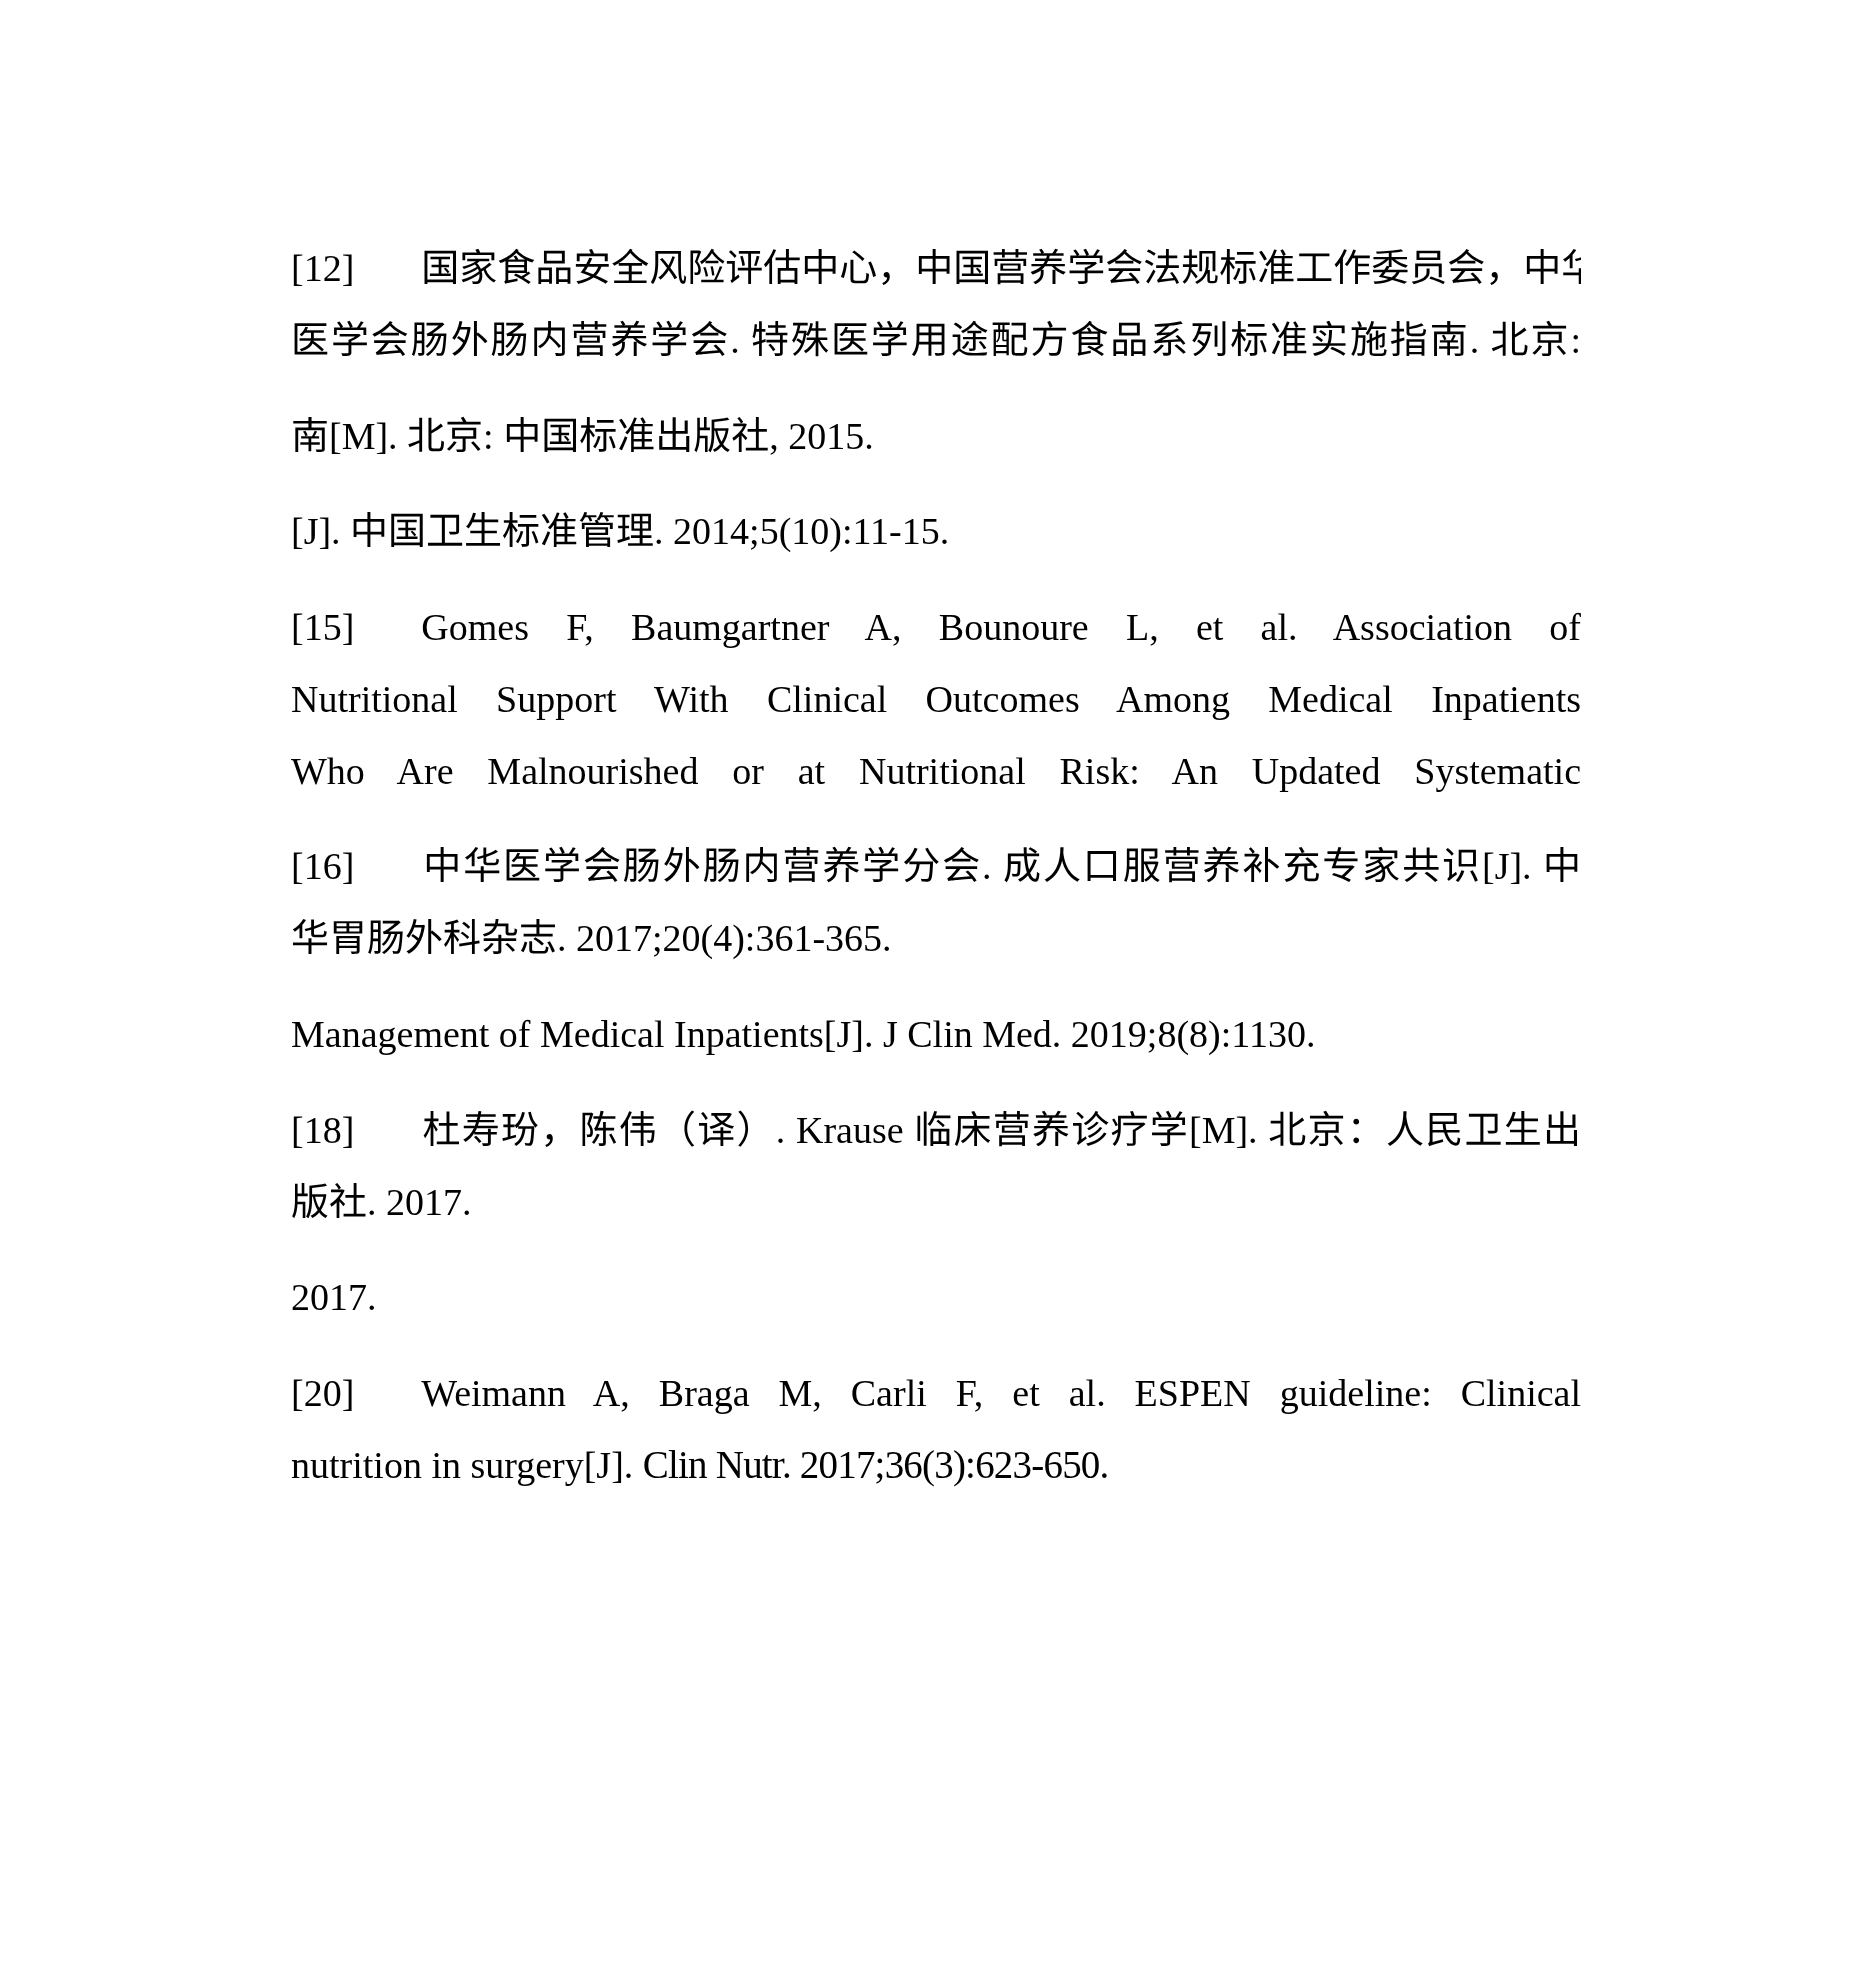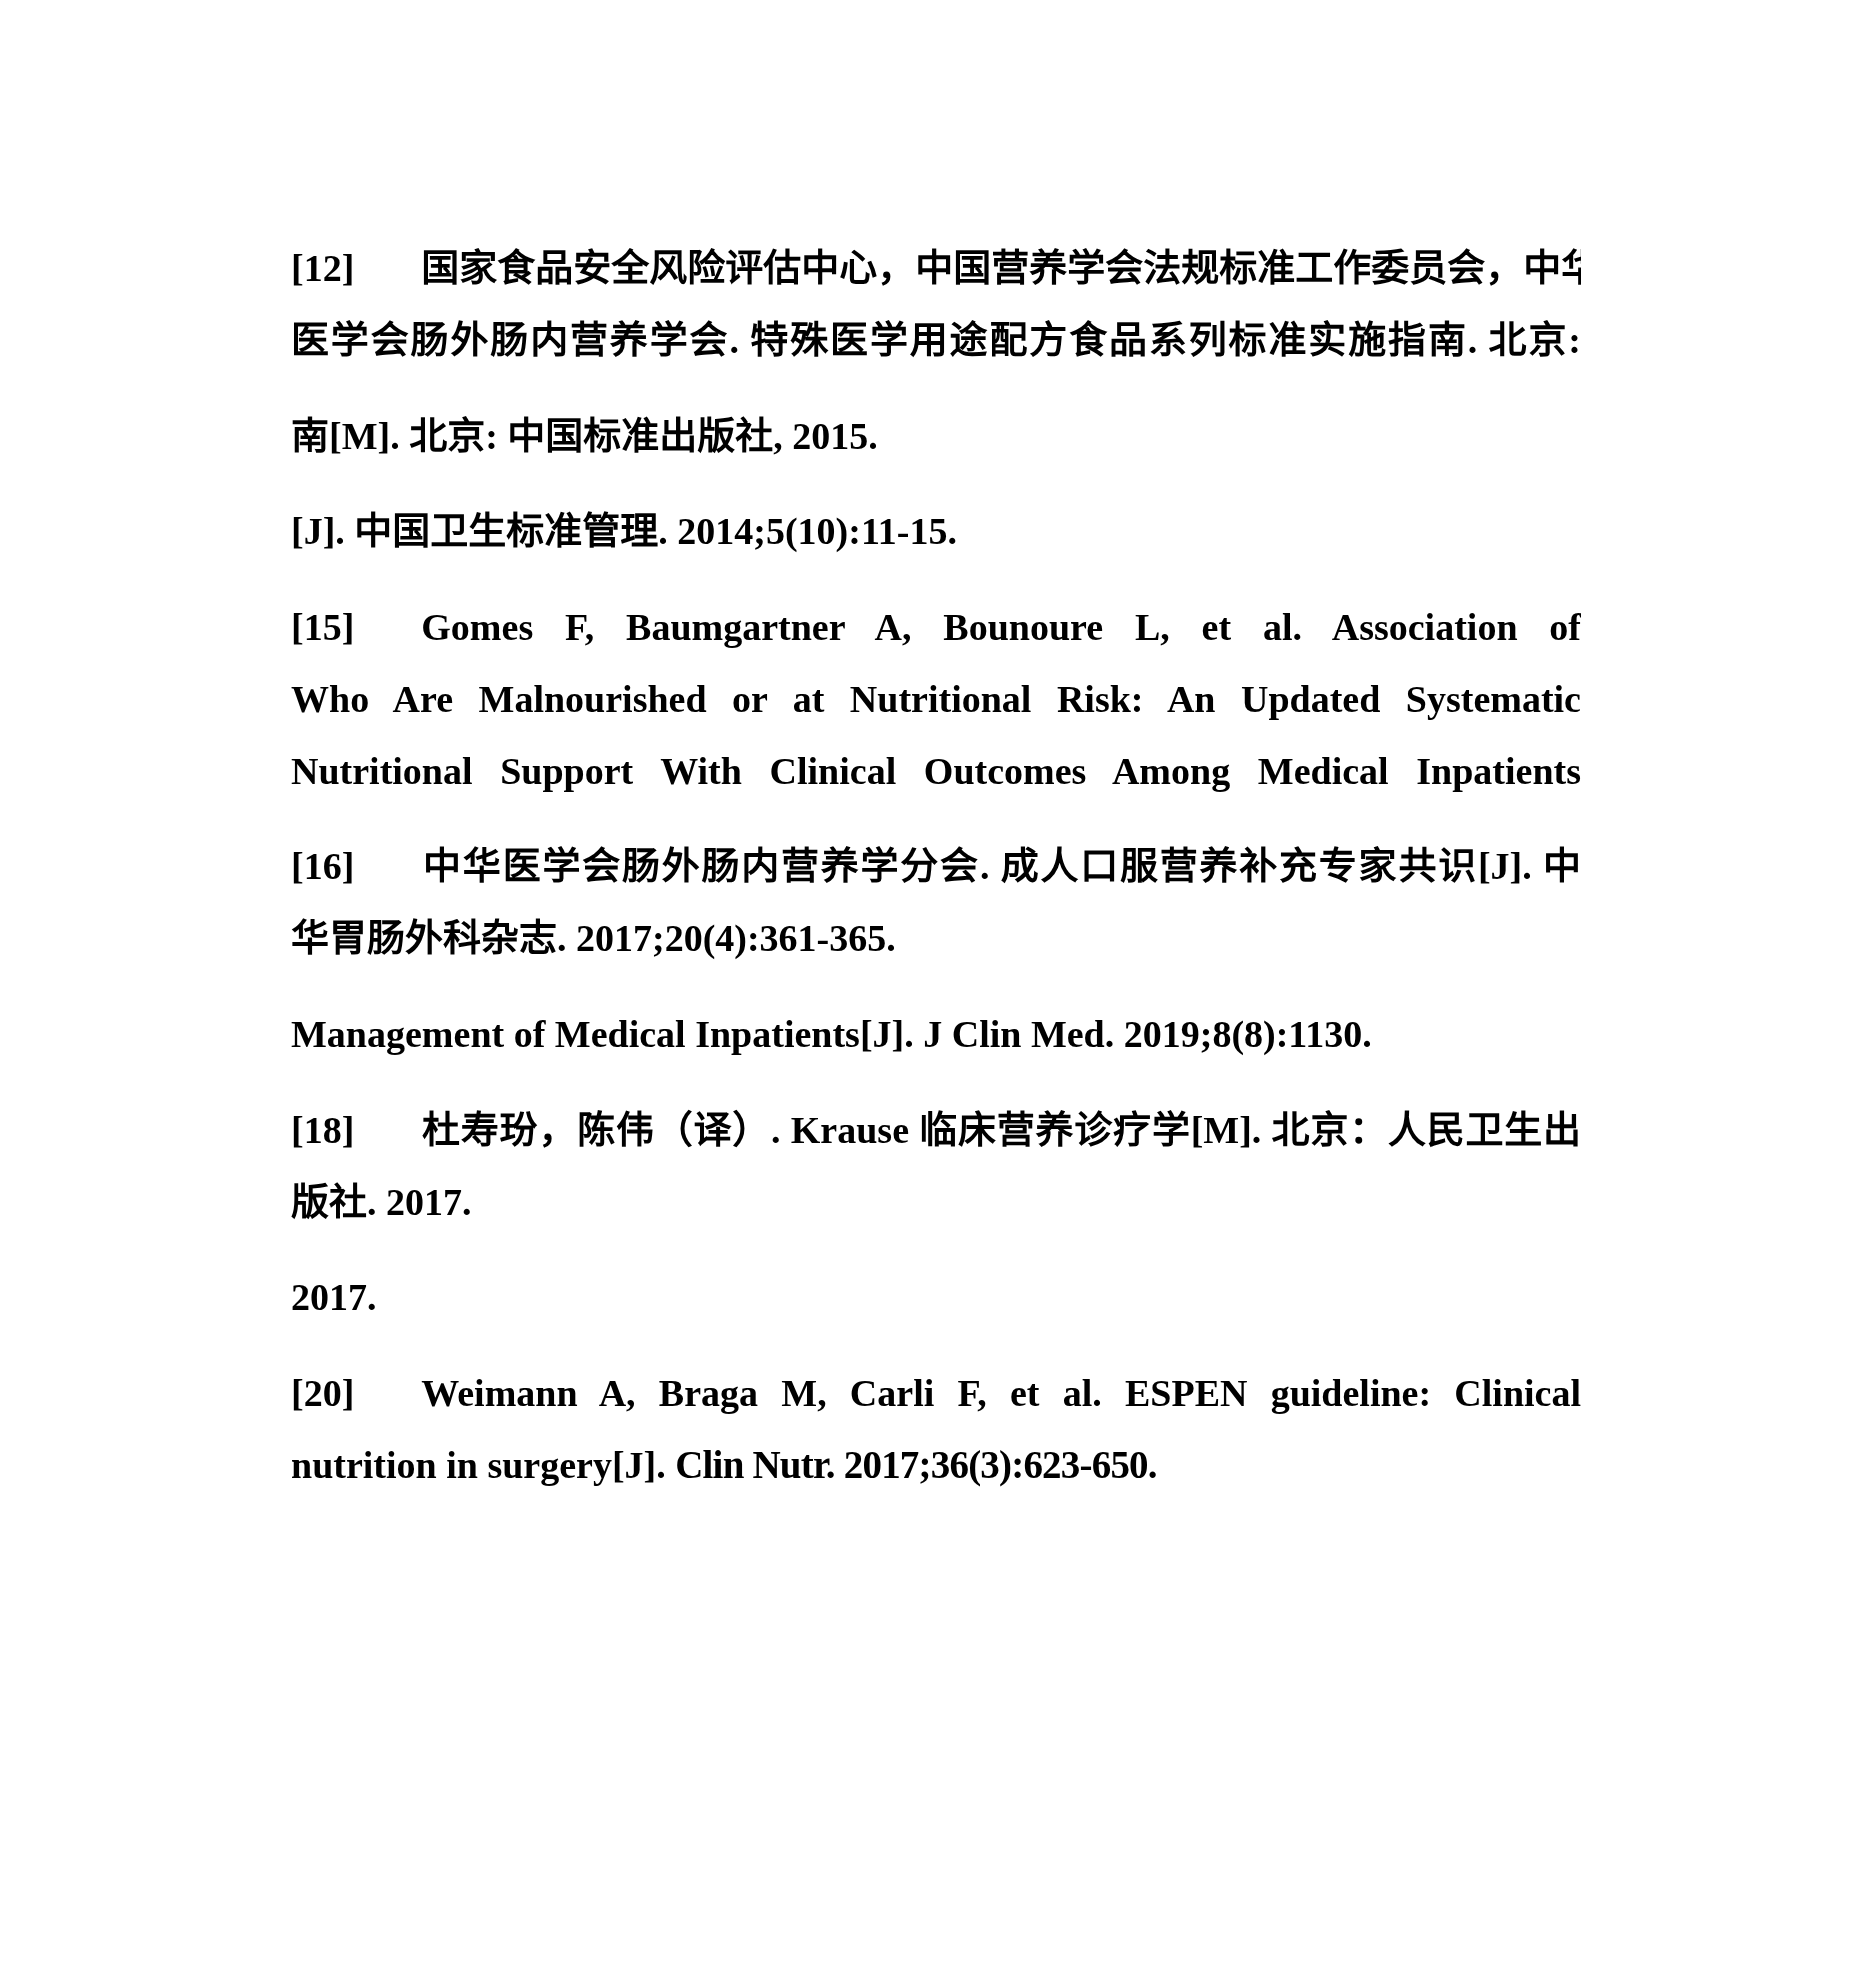--- a/index.html
+++ b/index.html
@@ -24,21 +24,20 @@
     left: 291px;
     top: 232px;
     width: 1290px;
   }
   .ref {
     font-size: 38px;
     line-height: 72px;
     margin: 0 0 23.6px 0;
     text-align: justify;
     color: #000000;
-    font-weight: bold;
   }
   .line {
     white-space: nowrap;
     overflow: hidden;
   }
   .line.j {
     text-align-last: justify;
   }
   .ref-label {
     display: inline;
@@ -68,22 +67,22 @@
     <div class="ref">
       <div class="line">南[M]. 北京: 中国标准出版社, 2015.</div>
     </div>
 
     <div class="ref">
       <div class="line">[J]. 中国卫生标准管理. 2014;5(10):11-15.</div>
     </div>
 
     <div class="ref">
       <div class="line j"><span class="ref-label">[15]</span><span class="ref-gap"></span><span>Gomes F, Baumgartner A, Bounoure L, et al. Association of</span></div>
+      <div class="line j">Nutritional Support With Clinical Outcomes Among Medical Inpatients</div>
       <div class="line j">Who Are Malnourished or at Nutritional Risk: An Updated Systematic</div>
-      <div class="line j">Nutritional Support With Clinical Outcomes Among Medical Inpatients</div>
     </div>
 
     <div class="ref">
       <div class="line j"><span class="ref-label">[16]</span><span class="ref-gap"></span><span>中华医学会肠外肠内营养学分会. 成人口服营养补充专家共识[J]. 中</span></div>
       <div class="line">华胃肠外科杂志. 2017;20(4):361-365.</div>
     </div>
 
     <div class="ref">
       <div class="line">Management of Medical Inpatients[J]. J Clin Med. 2019;8(8):1130.</div>
     </div>

